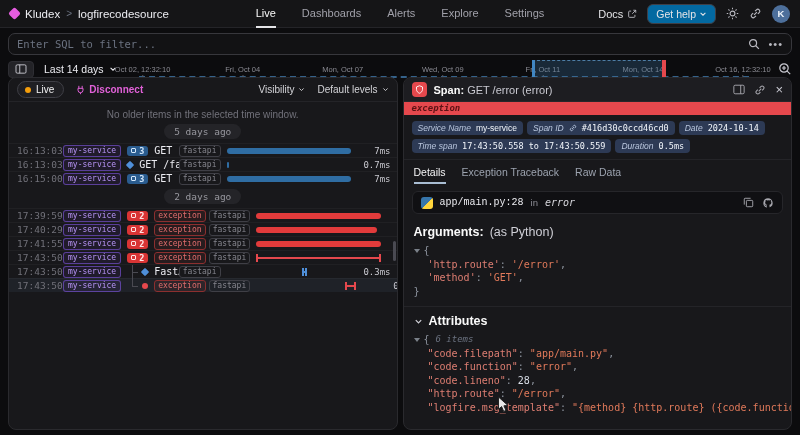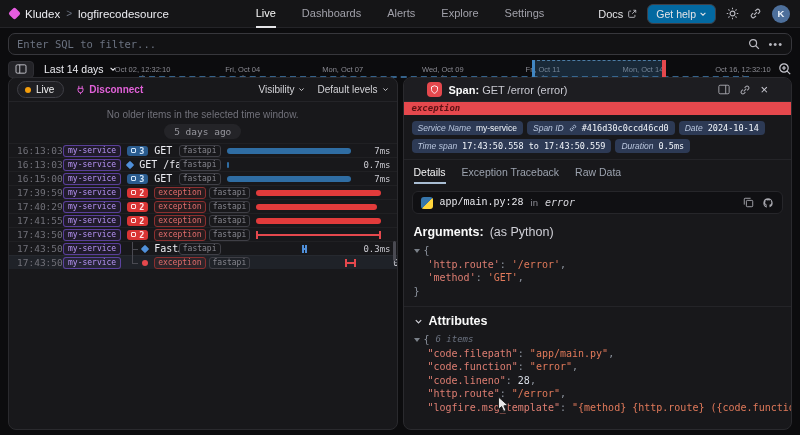--- a/index.html
+++ b/index.html
@@ -95,21 +95,21 @@
   .bar { position:absolute; top:50%; transform:translateY(-50%); height:6px; border-radius:3px; min-width:2px; }
   .bar.blue { background:#2f6da3; } .bar.red { background:#e23b3b; }
   .beam { position:absolute; top:50%; transform:translateY(-50%); height:2px; min-width:3px; }
   .beam.blue { background:#4f8fd9; } .beam.red { background:#e5484d; }
   .beam::before, .beam::after { content:""; position:absolute; top:-3px; width:2px; height:8px; background:inherit; }
   .beam::before { left:0; } .beam::after { right:0; }
   .row .dur { width:36px; flex:none; text-align:right; font-size:9px; color:#c8c8cf; }
   .lscroll { position:absolute; right:1px; top:163px; width:3px; height:20px; border-radius:2px; background:#4a4a52; }
 
   
-  .dheader { height:24px; display:flex; align-items:center; gap:7px; padding:0 23px;
+  .dheader { height:24px; display:flex; align-items:center; gap:7px; padding:0 8px;
     background:#1d1d21; border-bottom:1px solid #26262a; }
   .err-icon { width:15px; height:15px; border-radius:4px; background:#e5484d; color:#fff;
     display:flex; align-items:center; justify-content:center; flex:none; }
   .dtitle { font-size:11px; color:#c9c9d1; white-space:nowrap; overflow:hidden; }
   .dtitle b { color:#fafafa; }
   .dh-actions { margin-left:auto; display:flex; align-items:center; gap:9px; color:#a7a7ae; }
   .dh-close { font-size:13px; line-height:10px; color:#c9c9d1; }
   .banner { height:13px; background:#e5484d; color:#5d1214; font-family:"DejaVu Sans Mono", monospace;
     font-style:italic; font-weight:bold; font-size:9px; line-height:13px; padding:0 8px; }
   .chips { padding:6px 8px; display:flex; flex-wrap:wrap; gap:4px; border-bottom:1px solid #242428; }
@@ -336,20 +336,23 @@
             </span>
             <span class="name">GET /</span>
             <span class="tags">
               <span class="tag">fastapi</span>
             </span>
             <span class="btrack">
               <span class="bar blue" style="left: 0%; width: 97%;"></span>
             </span>
             <span class="dur">7ms</span>
           </div>
+          <div class="group-pill-row">
+            <span class="group-pill">2 days ago</span>
+          </div>
           <div class="row">
             <span class="time">17:39:59</span>
             <span class="service-tag">my-service</span>
             <span class="badge red">
               <span class="sq"></span>
               <span>2</span>
             </span>
             <span class="name">GET /error</span>
             <span class="tags">
               <span class="tag exception">exception</span>

